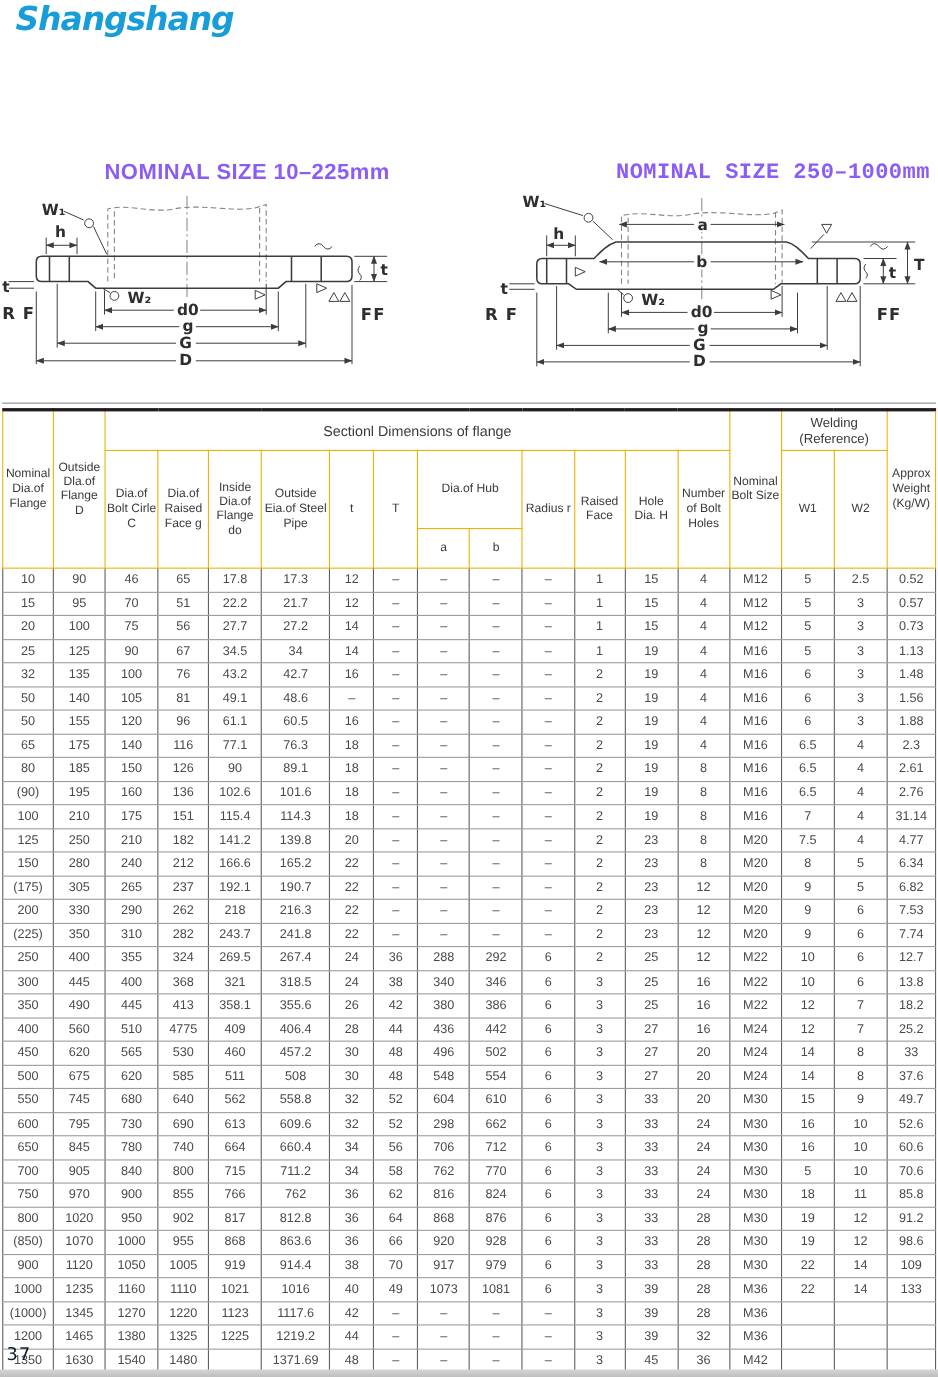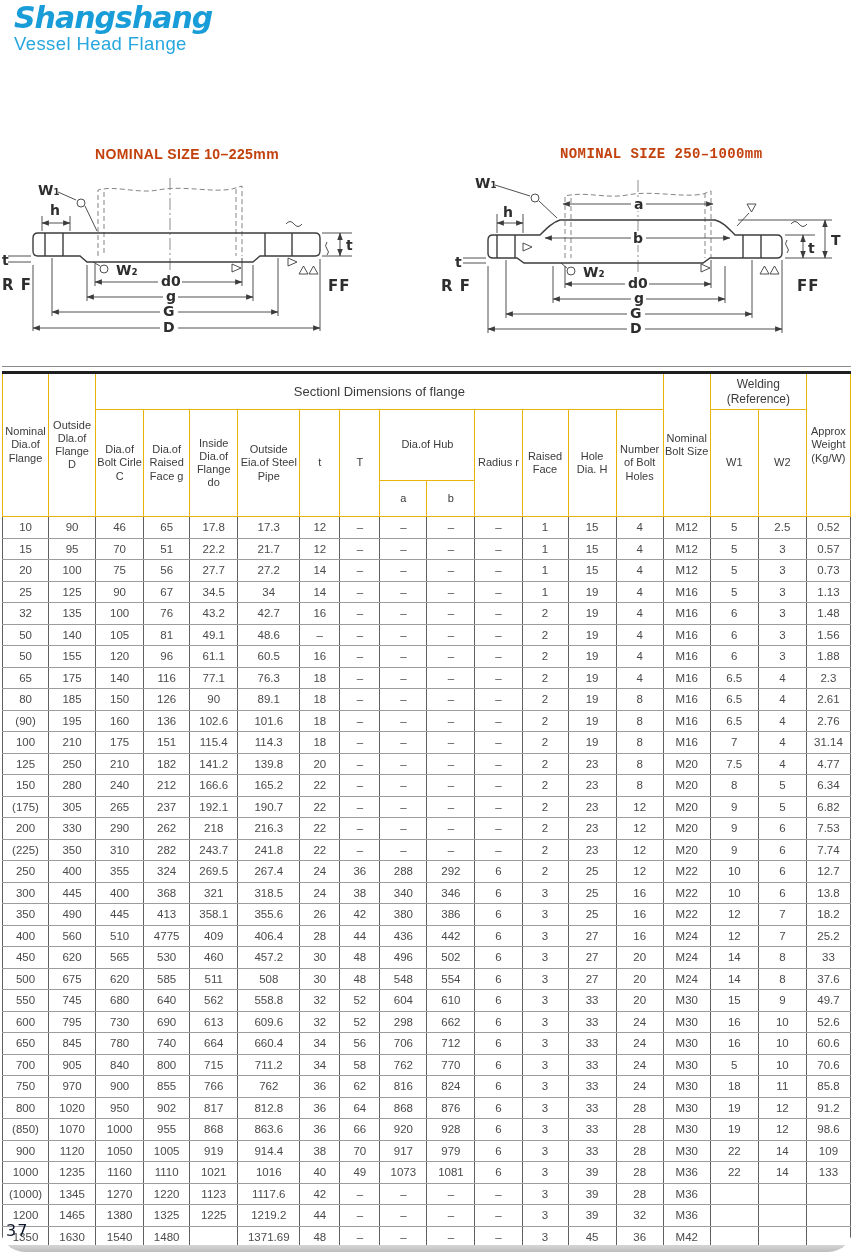--- a/index.html
+++ b/index.html
@@ -1,38 +1,38 @@
 <!DOCTYPE html>
 <html><head>
 <meta charset="utf-8">
 <style>
   html,body { margin:0; padding:0; background:#ffffff; }
   .page {
     position:relative; width:853px; height:1252px; background:#ffffff;
-    font-family:"Liberation Sans", sans-serif; overflow:hidden;border-radius:25px;
+    font-family:"Liberation Sans", sans-serif; overflow:hidden;
   }
   
   .logo { position:absolute; left:14px; top:1px; }
   .logo-name {
     font-family:"DejaVu Sans", sans-serif; font-weight:bold; font-style:italic;
     font-size:30px; line-height:1.1; color:#189dd9; letter-spacing:-1px;
   }
   .logo-tagline {
     font-size:18.5px; color:#27a7e0; letter-spacing:0.4px; margin-top:-1px;
     font-family:"Liberation Sans", sans-serif;
   }
   .page-title {
     position:absolute; top:27px; right:5px; font-size:32px; font-weight:400;
     color:#494440; letter-spacing:0.5px; white-space:nowrap;
     font-family:"DejaVu Sans", sans-serif;
   }
   
   .diagram-caption {
-    position:absolute; top:146px; font-size:14px; font-weight:bold;
-    color:#c2410c; letter-spacing:0.4px; white-space:nowrap;
+    position:absolute; top:146px; font-size:20px; font-weight:bold;
+    color:#8b5cf6; letter-spacing:0.4px; white-space:nowrap;
   }
   .caption-left { left:95px; }
   .caption-right { left:560px;font-family:Liberation Mono, monospace; }
   svg.diagram { position:absolute; top:168px; }
   #diagram-left { left:0px; }
   #diagram-right { left:435px; }
   svg text { font-family:"DejaVu Sans", sans-serif; fill:#2e2e2e; }
   .dim-label { font-size:14px; font-weight:bold; }
   .big-label { font-size:15px; font-weight:bold; letter-spacing:1px; }
   
@@ -69,21 +69,20 @@
     background:linear-gradient(#d6d6d6, #bdbdbd);
   }
 </style>
 </head>
 <body>
 
 <div class="page">
 
   <div class="logo">
     <div class="logo-name">Shangshang</div>
-    <div class="logo-tagline">Vessel Head Flange</div>
   </div>
 
   <div class="diagram-caption caption-left">NOMINAL SIZE 10–225mm</div>
   <div class="diagram-caption caption-right">NOMINAL SIZE 250–1000mm</div>
 
   <svg id="diagram-left" class="diagram" width="435" height="195" viewBox="0 0 435 195">
     <defs>
       <marker id="arwL" viewBox="0 0 10 10" refX="8.5" refY="5" markerWidth="9" markerHeight="9" orient="auto-start-reverse">
         <path d="M0,1.6 L9,5 L0,8.4 Z" fill="#3c3c3c"></path>
       </marker>

